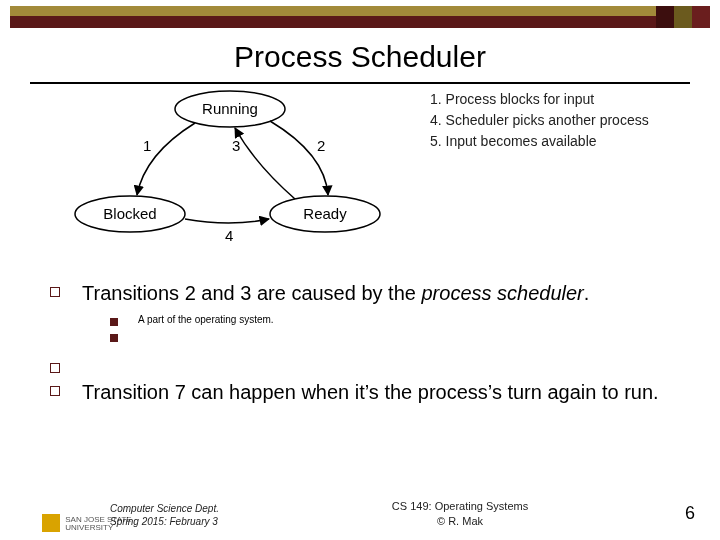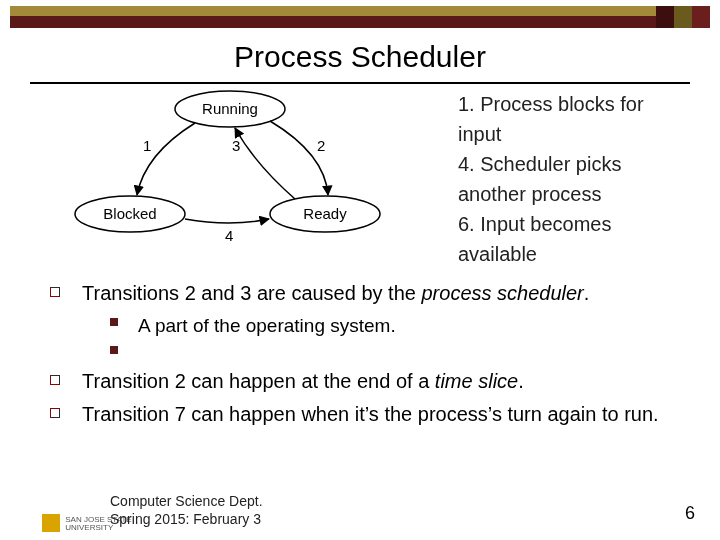--- a/index.html
+++ b/index.html
@@ -40,40 +40,39 @@
     position: absolute;
     top: 79px;
     left: 35px;
     width: 645px;
     height: 170px;
   }
   .legend {
     position: absolute;
     top: 10px;
     left: 395px;
-    font-size: 20px;
+    font-size: 14px;
     line-height: 1.5;
     color: #222;
-    margin-left: 28px;
   }
   svg.states { position: absolute; top: 0; left: 0; }
 
   .content {
     position: absolute;
     top: 280px;
     left: 50px;
     right: 40px;
     font-size: 20px;
     line-height: 1.35;
     text-align: center;
   }
   .bullet-row { display: flex; margin-bottom: 6px; }
   .bullet-square { width: 10px; height: 10px; border: 1.5px solid #5a1818; margin-top: 7px; margin-right: 22px; flex: none; }
   .bullet-small { width: 8px; height: 8px; background: #5a1818; margin-top: 5px; margin-right: 20px; flex: none; }
-  .sub-bullets { margin-left: 60px; font-size: 19px; margin-top: 4px; margin-bottom: 14px; }
+  .sub-bullets { margin-left: 60px; font-size: 10px; margin-top: 4px; margin-bottom: 14px; }
   .sub-bullets .bullet-row { margin-bottom: 2px; }
   .em { font-style: italic; }
 
   .footer {
     position: absolute;
     bottom: 8px;
     left: 0; right: 0;
     height: 40px;
   }
   .logo {
@@ -89,23 +88,24 @@
     width: 18px; height: 18px;
     background: #d9a300;
     display: inline-block;
     margin-right: 3px;
     vertical-align: bottom;
   }
   .footer-left {
     position: absolute;
     left: 110px;
     bottom: 4px;
-    font-size: 14px;
+    font-size: 10px;
     color: #222;
     line-height: 1.3;
+    font-style: italic;
   }
   .footer-center {
     position: absolute;
     left: 300px;
     right: 100px;
     bottom: 4px;
     text-align: center;
     font-size: 11px;
     color: #222;
     line-height: 1.3;
@@ -157,52 +157,55 @@
 
     <path d="M 260 120 Q 220 85 200 49" fill="none" stroke="#000" stroke-width="1.5" marker-end="url(#arr)"></path>
     <text x="197" y="72" font-size="15">3</text>
 
     <path d="M 150 140 Q 195 148 234 140" fill="none" stroke="#000" stroke-width="1.5" marker-end="url(#arr)"></path>
     <text x="190" y="162" font-size="15">4</text>
   </svg>
   <div class="legend">
     <div>1. Process blocks for input</div>
     <div>4. Scheduler picks another process</div>
-    <div>6. Input becomes available</div>
+    <div>5. Input becomes available</div>
   </div>
 </div>
 
 <div class="content">
   <div class="bullet-row">
     <div class="bullet-square"></div>
     <div><span>Transitions 2 and 3 are caused by the </span><span class="em">process scheduler</span><span>.</span></div>
   </div>
   <div class="sub-bullets">
     <div class="bullet-row">
       <div class="bullet-small"></div>
       <div>A part of the operating system.</div>
     </div>
     <div class="bullet-row">
       <div class="bullet-small"></div>
     </div>
   </div>
   <div class="bullet-row">
     <div class="bullet-square"></div>
-    <div><span>Transition 2 can happen at the end of a </span><span class="em">time slice</span><span>.</span></div>
   </div>
   <div class="bullet-row">
     <div class="bullet-square"></div>
     <div>Transition 7 can happen when it’s the process’s turn again to run.</div>
   </div>
 </div>
 
 <div class="footer">
   <div class="logo">
     <span class="logo-mark"></span>
     <span style="display:inline-block; white-space:pre;">SAN JOSE STATE
 UNIVERSITY</span>
   </div>
   <div class="footer-left">
     <div>Computer Science Dept.</div>
     <div>Spring 2015: February 3</div>
   </div>
+  <div class="footer-center">
+    <div>CS 149: Operating Systems</div>
+    <div>© R. Mak</div>
+  </div>
   <div class="footer-right">6</div>
 </div>
 
 </body></html>

